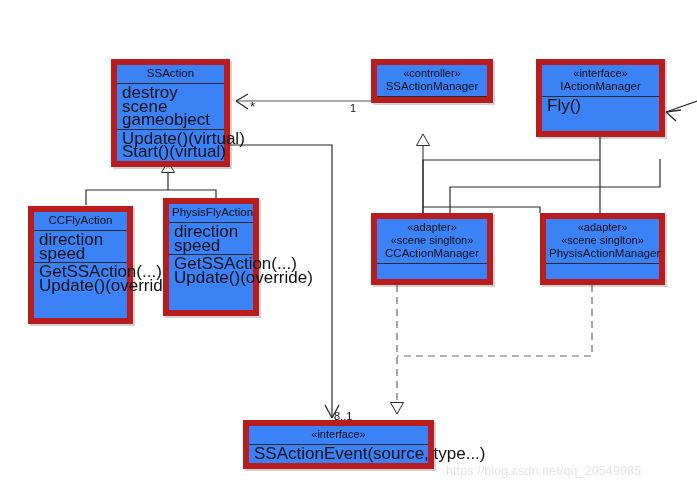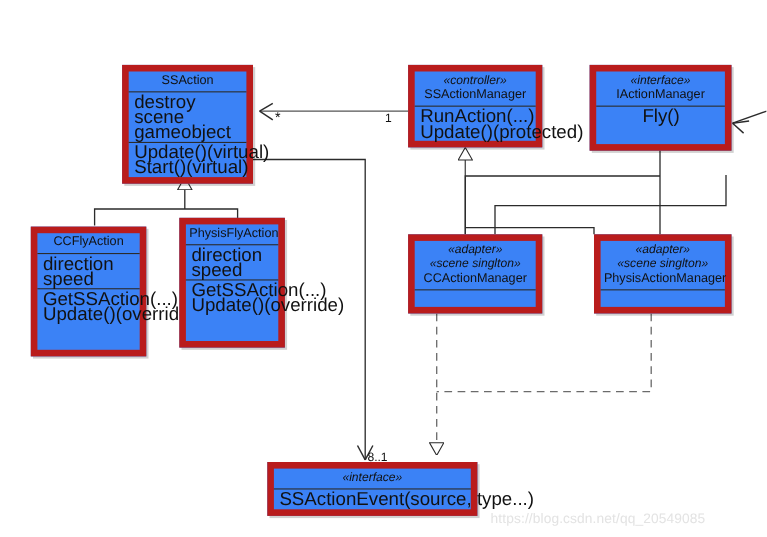--- a/index.html
+++ b/index.html
@@ -31,21 +31,21 @@
   .nhead{
     box-sizing:border-box;
     text-align:center;
     padding:2px 3px 3px 3px;
     line-height:13px;
     font-size:11.5px;
     color:#111111;
     white-space:nowrap;
   }
   .nhead.sep{border-bottom:1px solid #2b2b2b;}
-  .stereo{display:block;font-size:11px;line-height:13px;font-style:italic;}
+  .stereo{display:block;font-size:11px;line-height:13px;}
   .cname{display:block;font-size:11.5px;line-height:13px;}
   .ncomp{
     box-sizing:border-box;
     padding:2px 4px 2px 5px;
     font-size:17px;
     line-height:13.5px;
     color:#111111;
     white-space:nowrap;
   }
   .ncomp.sep{border-bottom:1px solid #2b2b2b;}
@@ -142,32 +142,28 @@
       <div>Update()(virtual)</div>
       <div>Start()(virtual)</div>
     </div>
   </div>
 
   <div class="node" style="left:371px;top:59px;width:122px;">
     <div class="nhead sep">
       <span class="stereo">«controller»</span>
       <span class="cname">SSActionManager</span>
     </div>
-    <div class="ncomp">
-      <div>RunAction(...)</div>
-      <div>Update()(protected)</div>
-    </div>
   </div>
 
   <div class="node" style="left:536px;top:59px;width:129px;">
     <div class="nhead sep">
       <span class="stereo">«interface»</span>
       <span class="cname">IActionManager</span>
     </div>
-    <div class="ncomp" style="height:34px;text-align:center;">
+    <div class="ncomp" style="height:34px;">
       <div>Fly()</div>
     </div>
   </div>
 
   <div class="node" style="left:28px;top:206px;width:105px;height:118px;">
     <div class="nhead sep">
       <span class="cname">CCFlyAction</span>
     </div>
     <div class="ncomp sep">
       <div>direction</div>

